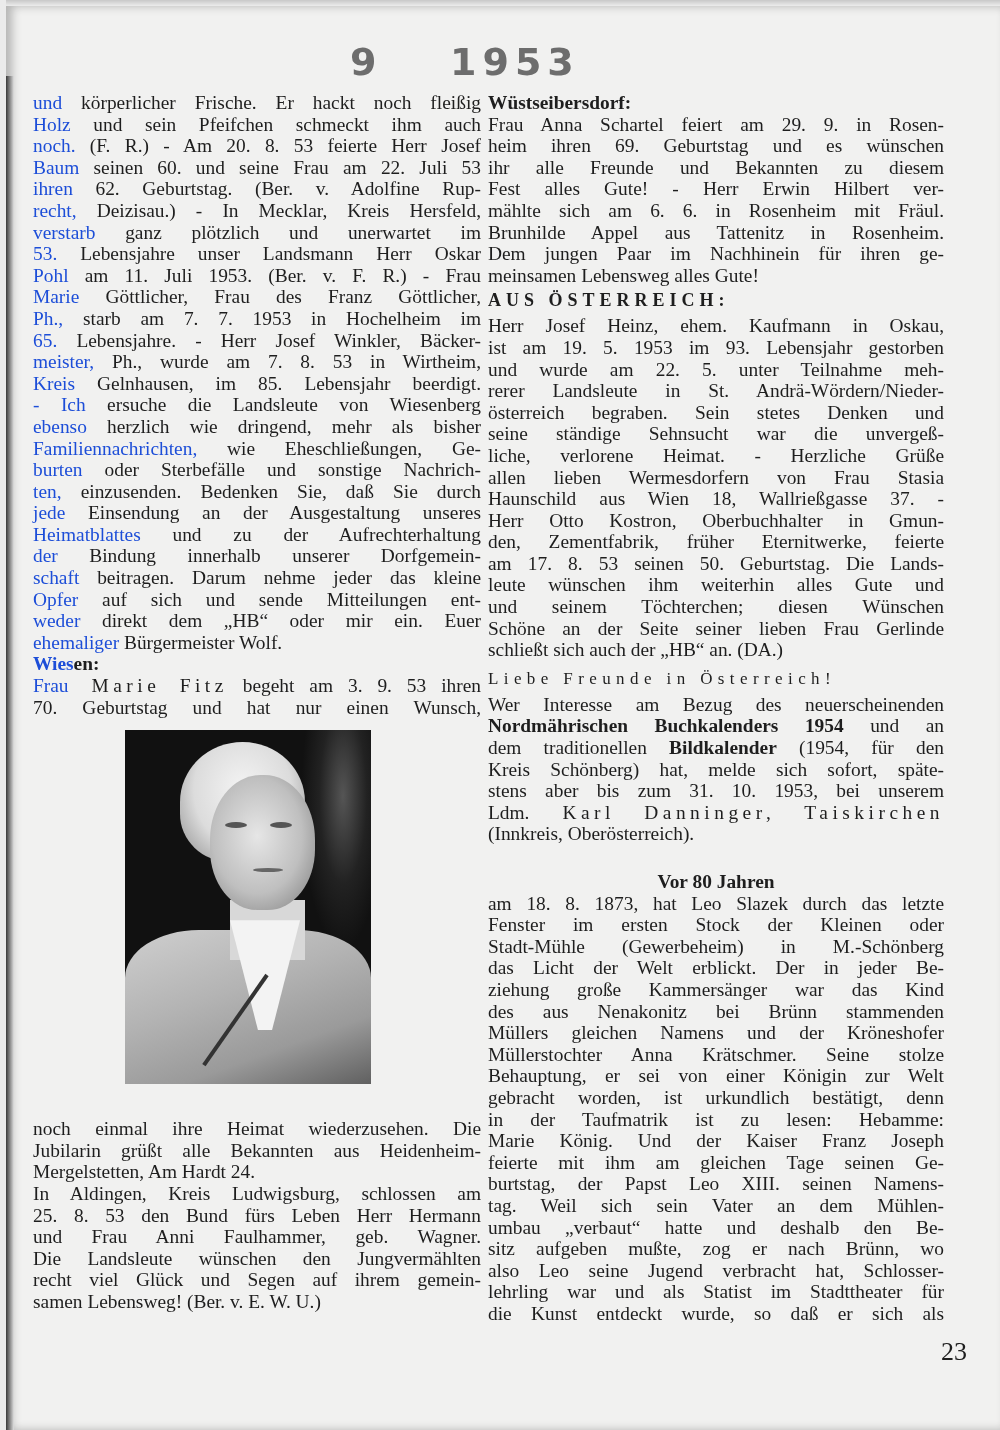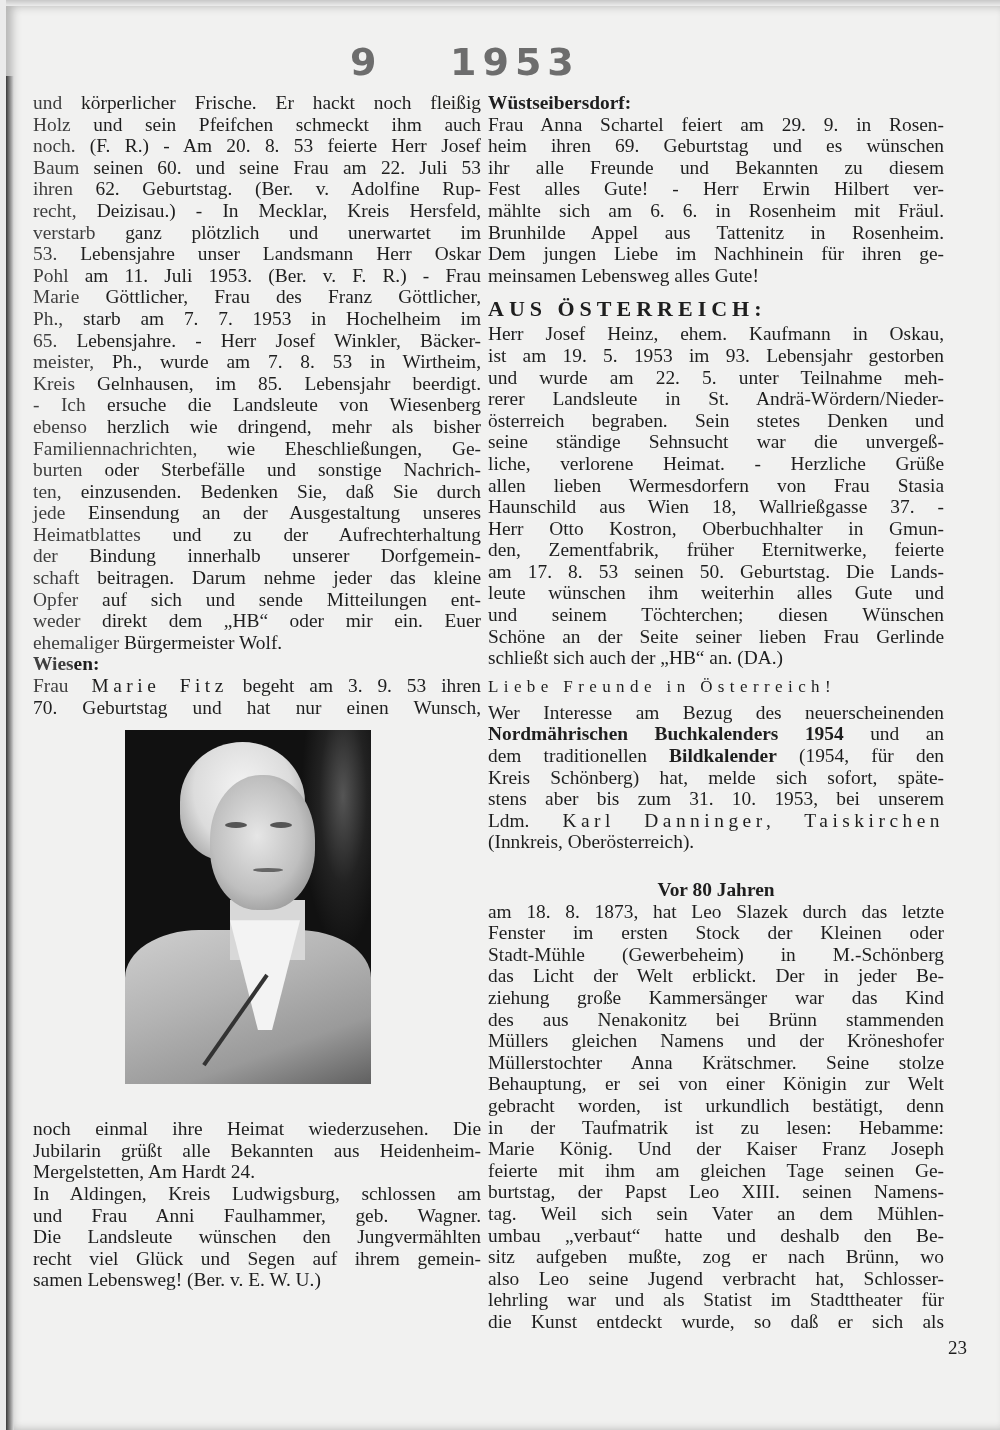--- a/index.html
+++ b/index.html
@@ -39,25 +39,25 @@
   .col.left { left: 33px; top: 92px; width: 448px; }
   .col.right { left: 488px; top: 92px; width: 456px; }
   .line {
     display: block; white-space: nowrap;
     text-align: justify; text-align-last: justify;
     height: 21.6px; overflow: visible;
   }
   .line.last { text-align-last: left; }
   .line.center { text-align: center; text-align-last: center; margin-top: 18px; }
   .heading { font-weight: bold; display: block; height: 21.6px; text-align-last: left; }
-  .faded { color: #404040; }
+  .faded { color: #1d4ed8; }
   .spaced { letter-spacing: 4.5px; margin-left: 8px; }
   .section-head {
-    display: block; font-weight: bold; font-size: 22px; letter-spacing: 5px;
-    margin: 12px 0 3px 0; height: 22px;
+    display: block; font-weight: bold; font-size: 18px; letter-spacing: 5px;
+    margin: 4px 0 3px 0; height: 22px;
   }
   .section-sub {
     display: block; font-size: 17px; letter-spacing: 5.4px;
     margin: 7px 0 4px 0; height: 22px;
   }
   .gap { display: block; height: 8px; }
   .bold { font-weight: bold; font-family: Liberation Serif, serif; }
 
   .photo-wrap {
     display: block; height: 400px; position: relative;
@@ -96,21 +96,21 @@
   }
   .photo .shirt {
     position: absolute; left: 105px; top: 190px; width: 70px; height: 110px;
     background: #f3f3f3; clip-path: polygon(0 0, 100% 0, 60% 100%, 40% 100%);
   }
   .photo .lapel {
     position: absolute; left: 140px; top: 245px; width: 4px; height: 110px; background: #333;
     transform: rotate(35deg); transform-origin: top;
   }
   .page-number {
-    position: absolute; right: 33px; top: 1337px; font-size: 19px;
+    position: absolute; right: 33px; top: 1337px; font-size: 26px;
   }
 </style>
 </head>
 <body>
 
 <div class="top-border"></div>
 <div class="page">
   <div class="binding-edge"></div>
 </div>
 
@@ -171,37 +171,38 @@
   </div>
 
   <div id="wiesen-after">
       <span class="line">noch einmal ihre Heimat wiederzusehen. Die</span>
       <span class="line">Jubilarin grüßt alle Bekannten aus Heidenheim-</span>
       <span class="line last">Mergelstetten, Am Hardt 24.</span>
     </div>
 
   <div id="woitzdorf-lines">
       <span class="line">In Aldingen, Kreis Ludwigsburg, schlossen am</span>
+      <span class="line">25. 8. 53 den Bund fürs Leben Herr Hermann</span>
       <span class="line">und Frau Anni Faulhammer, geb. Wagner.</span>
       <span class="line">Die Landsleute wünschen den Jungvermählten</span>
       <span class="line">recht viel Glück und Segen auf ihrem gemein-</span>
       <span class="line last">samen Lebensweg! (Ber. v. E. W. U.)</span>
     </div>
 </div>
 
 <div class="col right">
   <span class="heading">Wüstseibersdorf:</span>
   <div id="wuest-lines">
       <span class="line">Frau Anna Schartel feiert am 29. 9. in Rosen-</span>
       <span class="line">heim ihren 69. Geburtstag und es wünschen</span>
       <span class="line">ihr alle Freunde und Bekannten zu diesem</span>
       <span class="line">Fest alles Gute! - Herr Erwin Hilbert ver-</span>
       <span class="line">mählte sich am 6. 6. in Rosenheim mit Fräul.</span>
       <span class="line">Brunhilde Appel aus Tattenitz in Rosenheim.</span>
-      <span class="line">Dem jungen Liebe im Nachhinein für ihren ge-</span>
+      <span class="line">Dem jungen Paar im Nachhinein für ihren ge-</span>
       <span class="line last">meinsamen Lebensweg alles Gute!</span>
     </div>
 
   <span class="section-head">AUS ÖSTERREICH:</span>
   <div id="oest-lines">
       <span class="line">Herr Josef Heinz, ehem. Kaufmann in Oskau,</span>
       <span class="line">ist am 19. 5. 1953 im 93. Lebensjahr gestorben</span>
       <span class="line">und wurde am 22. 5. unter Teilnahme meh-</span>
       <span class="line">rerer Landsleute in St. Andrä-Wördern/Nieder-</span>
       <span class="line">österreich begraben. Sein stetes Denken und</span>

